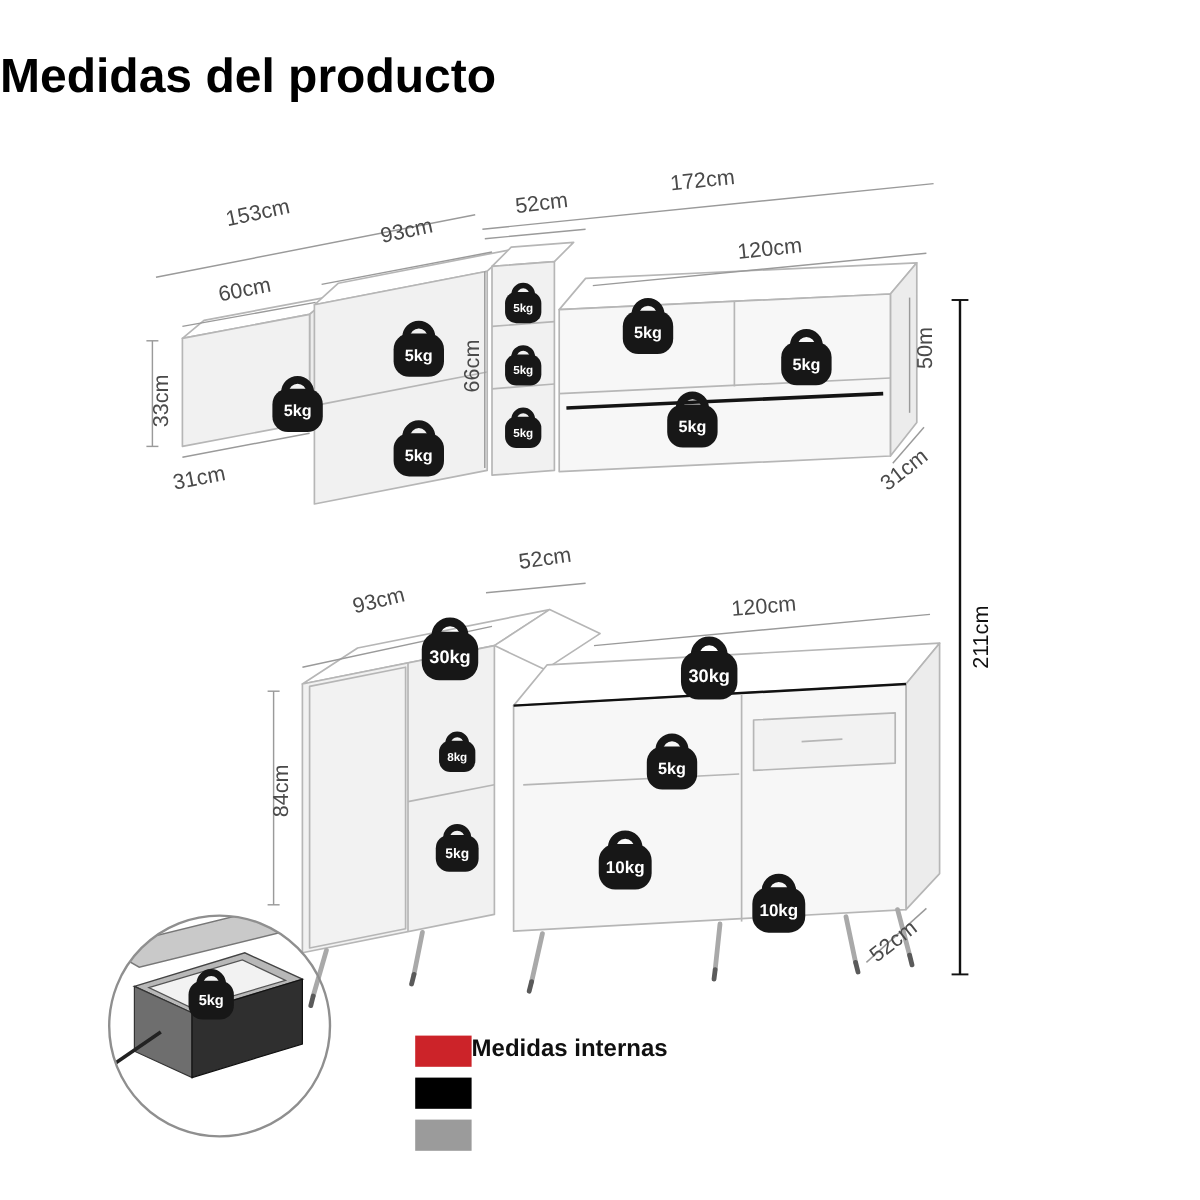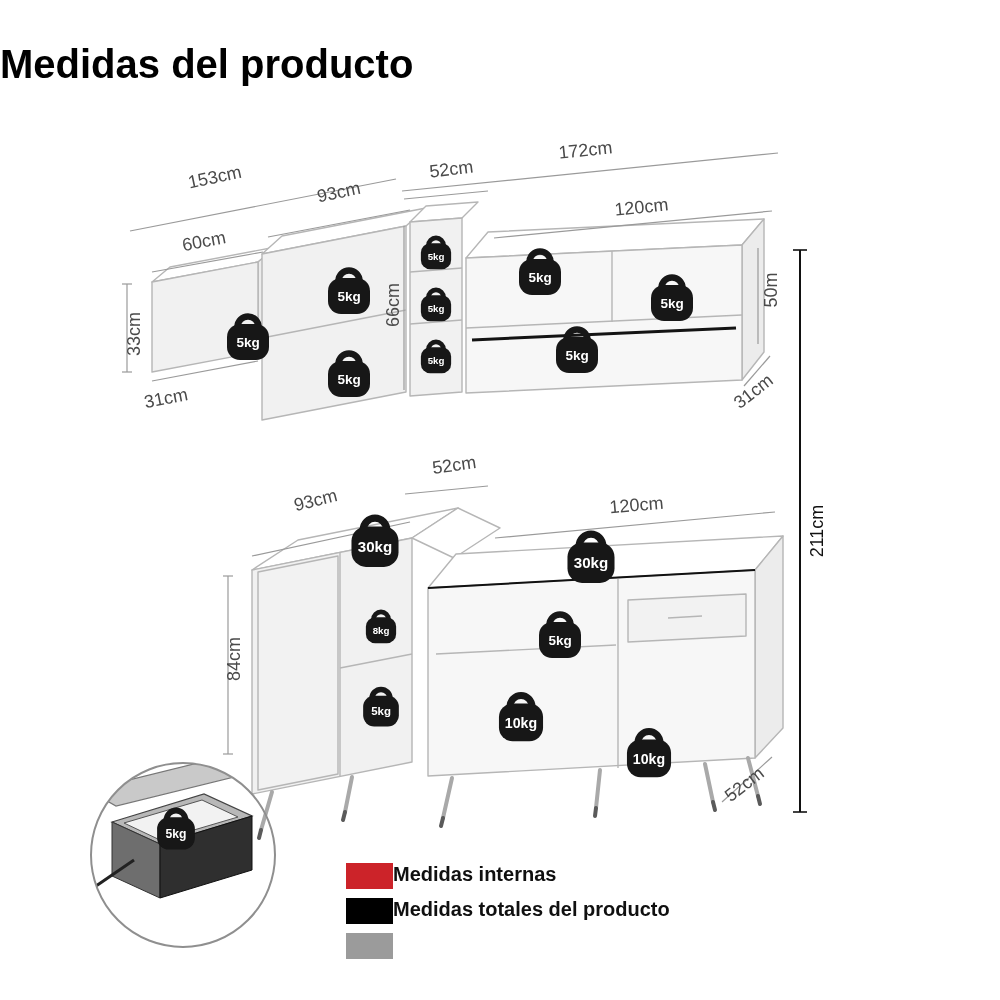--- a/index.html
+++ b/index.html
@@ -273,20 +273,19 @@
     </g>
   </svg>
 
   <div class="legend">
     <div class="legend-row">
       <span class="swatch" style="background-color: rgb(204, 35, 41);"></span>
       <span class="legend-label">Medidas internas</span>
     </div>
     <div class="legend-row">
       <span class="swatch" style="background-color: rgb(0, 0, 0);"></span>
-      <span class="legend-label">Medidas totales del producto</span>
     </div>
     <div class="legend-row">
       <span class="swatch" style="background-color: rgb(155, 155, 155);"></span>
     </div>
   </div>
 
 </div>
 
 </body></html>

